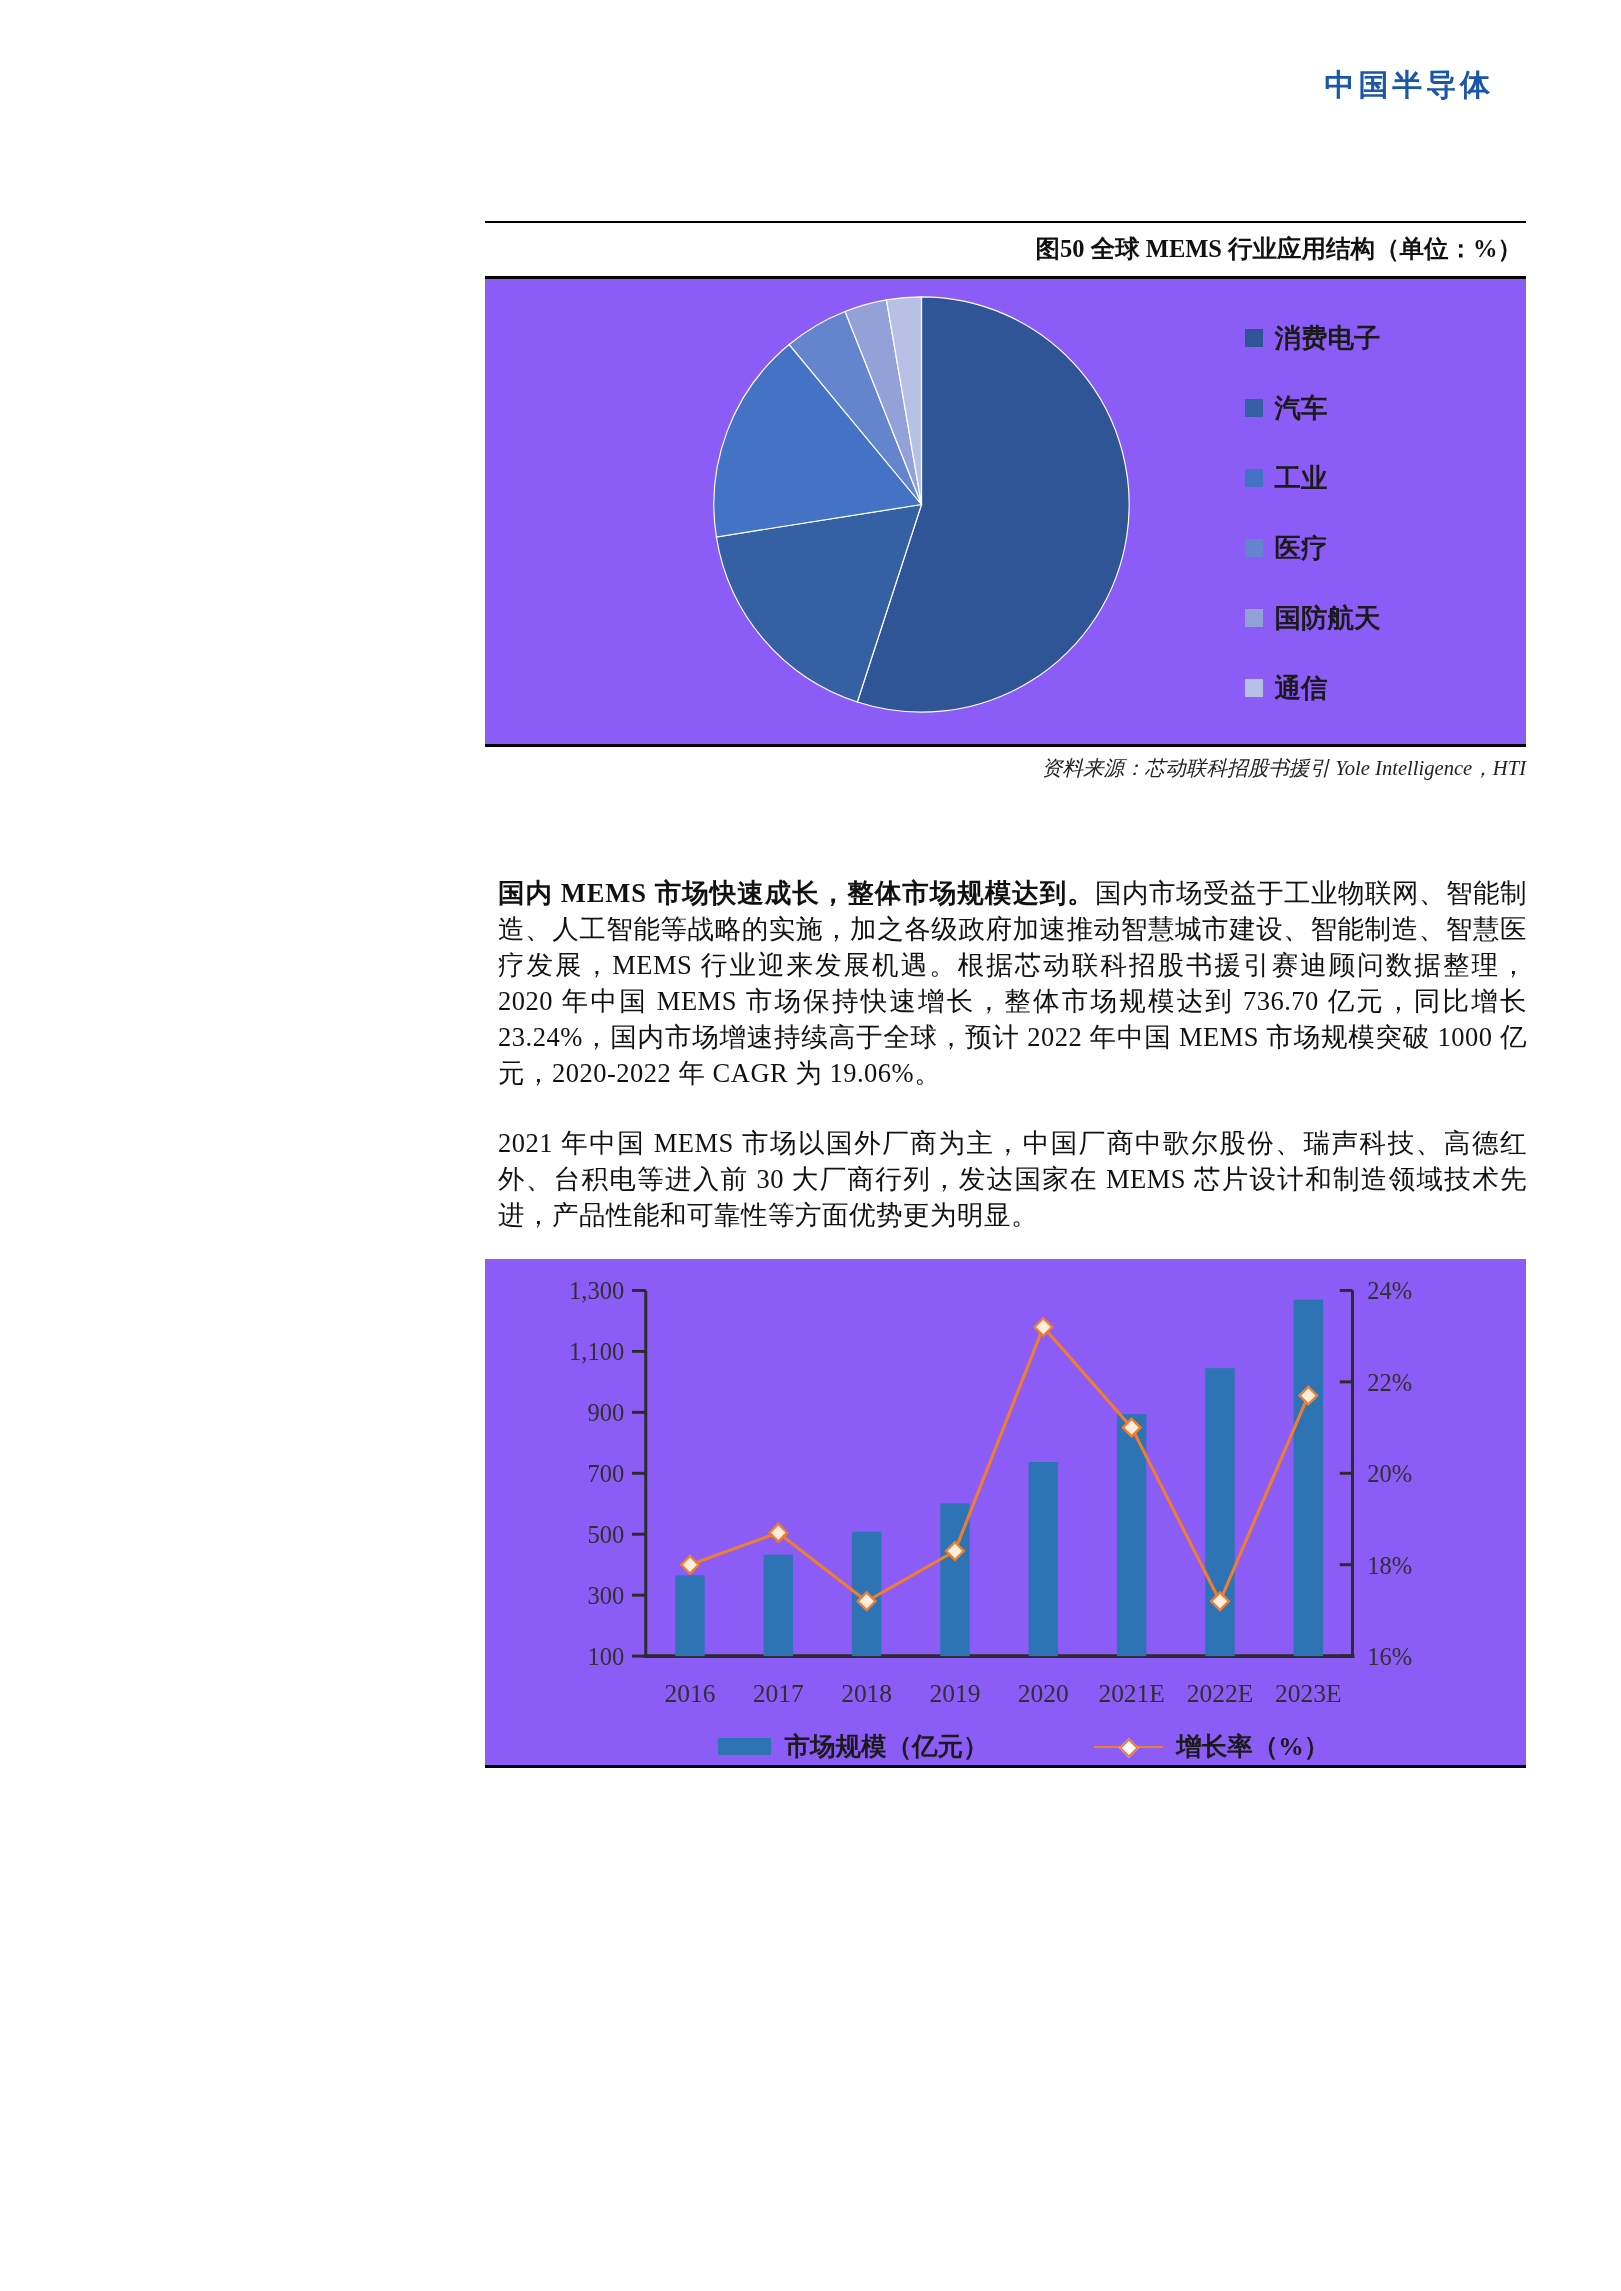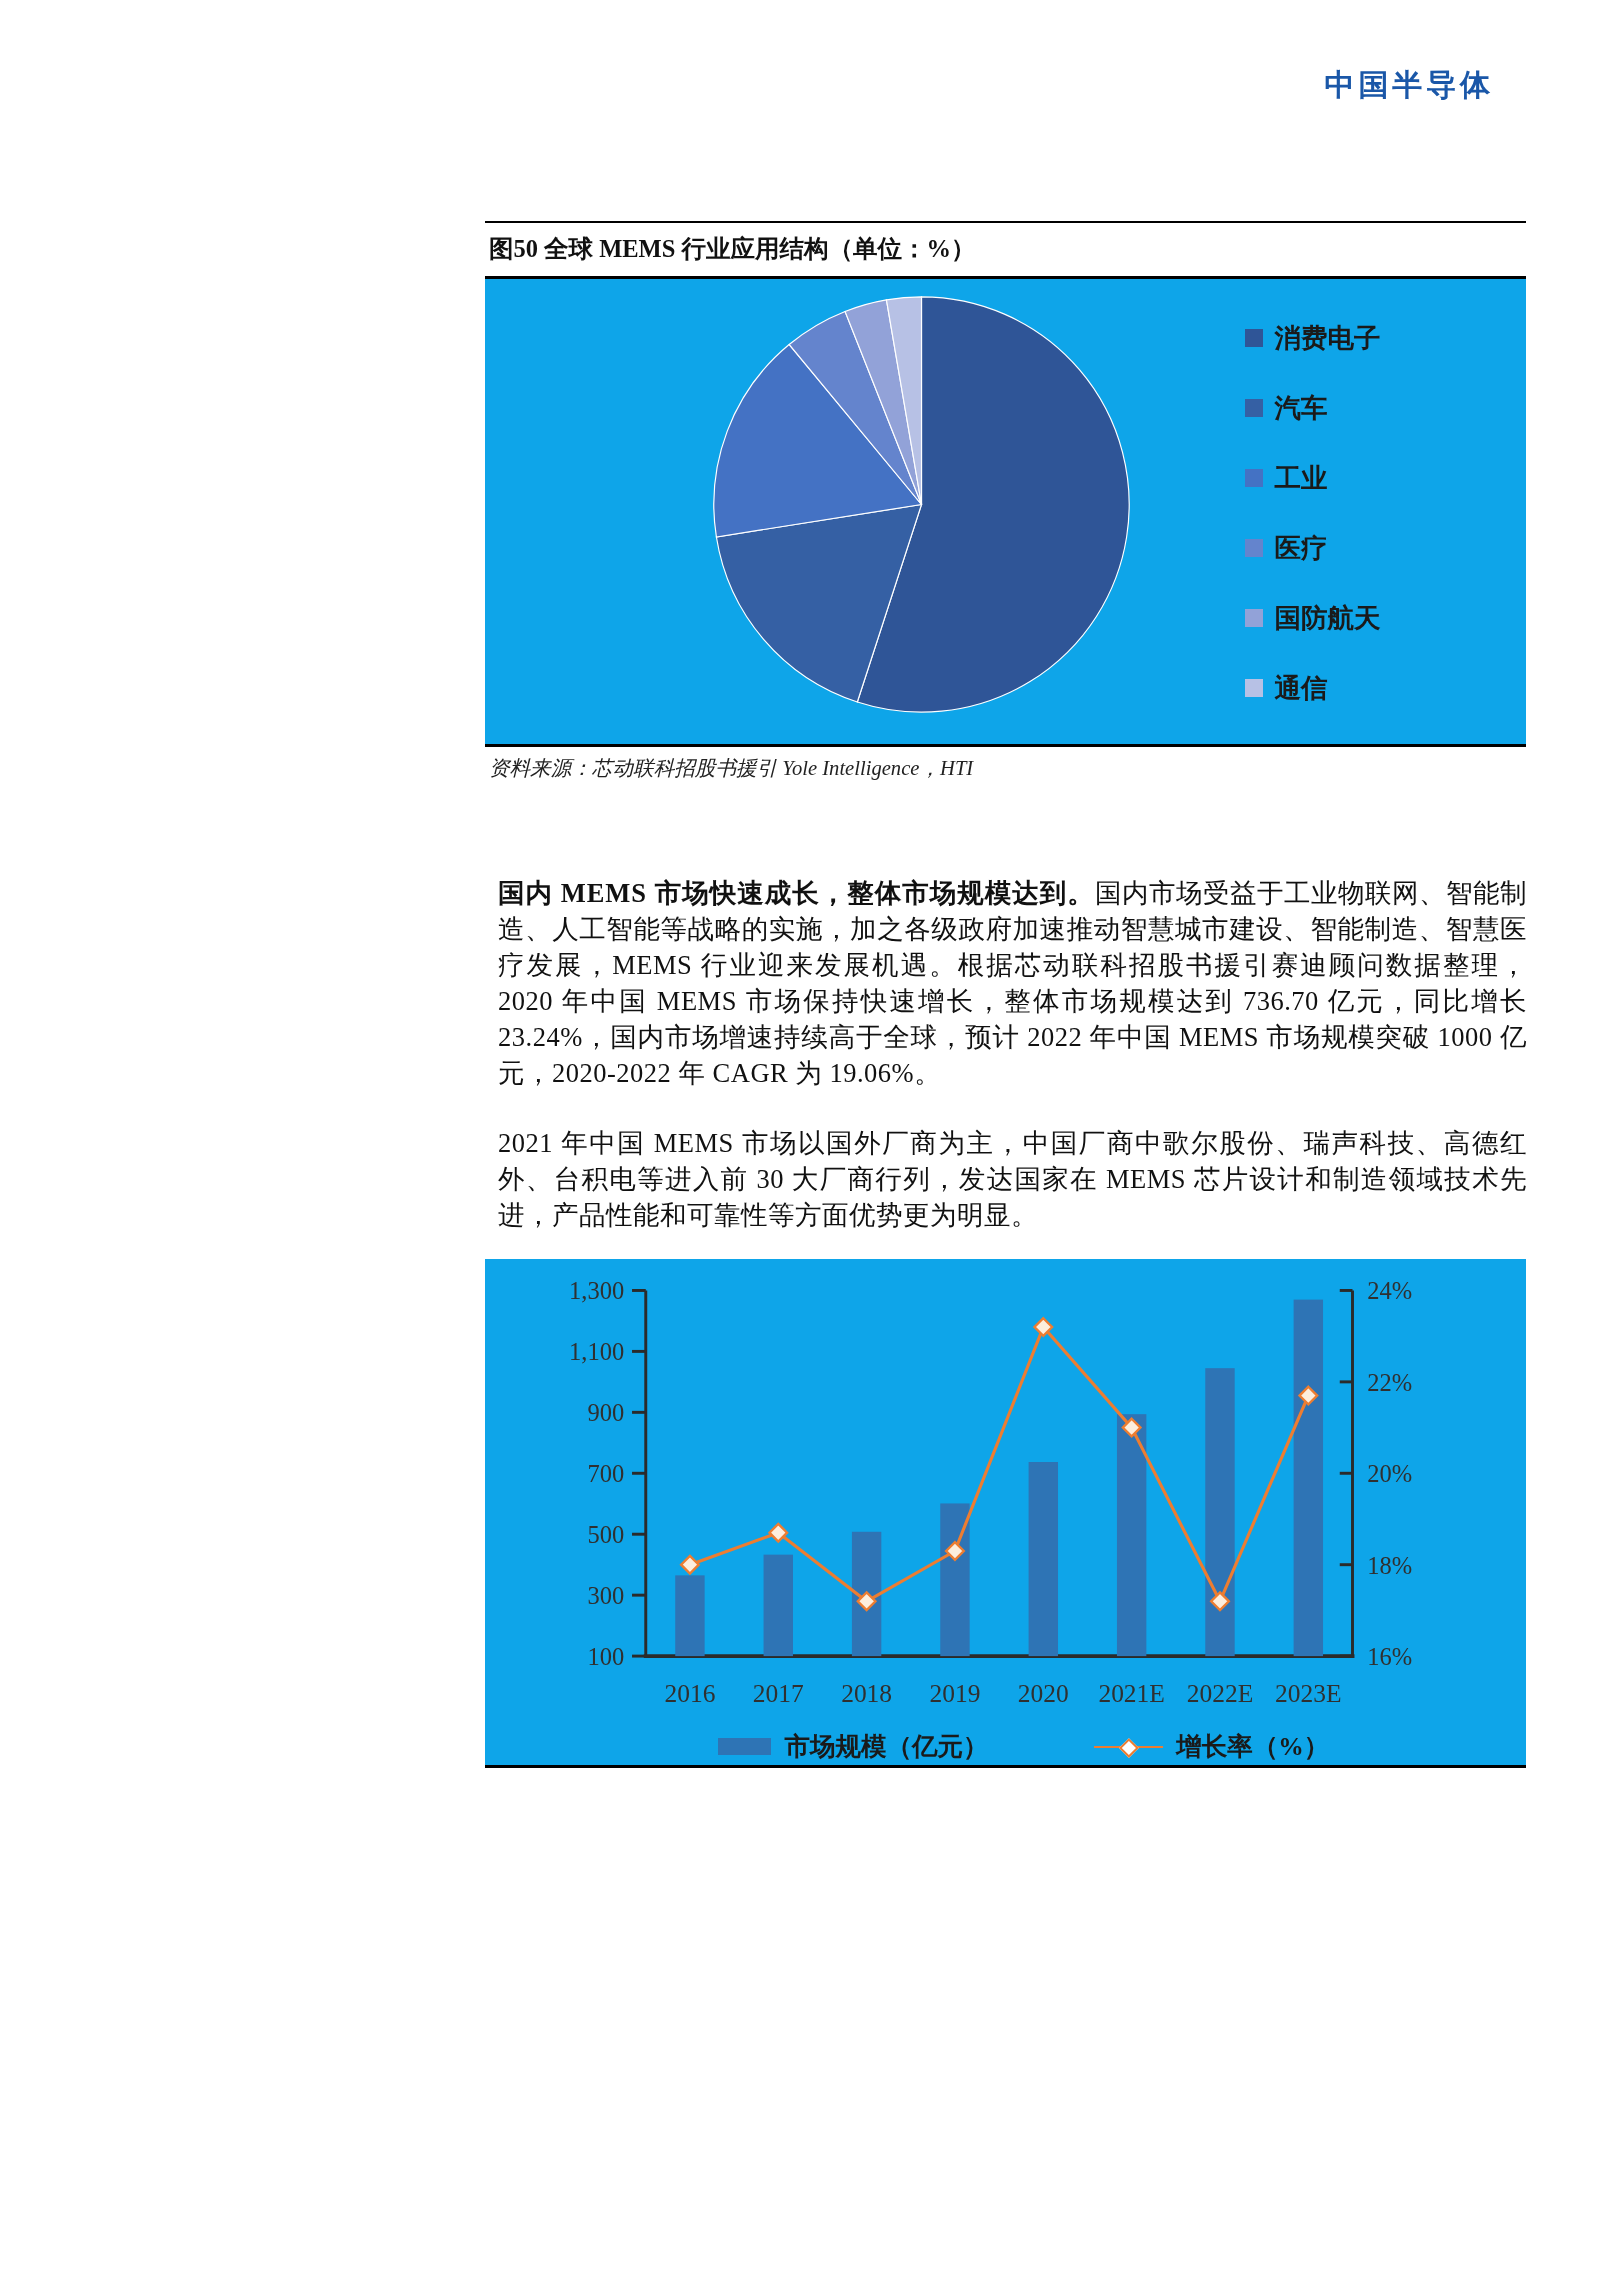--- a/index.html
+++ b/index.html
@@ -3,21 +3,21 @@
 <meta charset="utf-8">
 <style>
   html,body{margin:0;padding:0;background:#fff;}
   .page{position:relative;width:1621px;height:1980px;background:#fff;overflow:hidden;
         font-family:"Liberation Serif",serif;color:#111;}
   .header-title{position:absolute;top:65px;right:127px;font-size:30px;font-weight:bold;
         color:#1a57a8;letter-spacing:3.9px;}
   .figure{position:absolute;left:485px;width:1041px;}
   .fig-title{border-top:2px solid #000;border-bottom:3.9px solid #000;
         padding:9.8px 3.9px 11.8px 3.9px;font-size:24.5px;font-weight:bold;line-height:31px;}
-  .fig-body{position:relative;border-bottom:3.9px solid #000;background:#0ea5e9;}
+  .fig-body{position:relative;border-bottom:3.9px solid #000;background:#8b5cf6;}
   .fig-source{margin-top:7.8px;font-size:20.6px;font-style:italic;color:#222;padding-left:3.9px;}
   .body-text{position:absolute;left:498px;width:1029px;margin:0;font-size:26.5px;
         line-height:36px;text-align:justify;letter-spacing:0.5px;}
   .body-text strong{letter-spacing:1px;}
   .pie-legend{position:absolute;left:760px;top:24.5px;display:flex;flex-direction:column;}
   .pie-legend-item{display:flex;align-items:center;height:70px;}
   .pie-legend-item .sw{width:17.6px;height:17.6px;margin-right:11.8px;flex:0 0 auto;}
   .pie-legend-item .lab{font-size:26.5px;font-weight:bold;color:#1a1a1a;}
   .combo-svg text{font-family:"Liberation Serif",serif;fill:#303030;}
   .combo-legend{position:absolute;left:0;top:470px;width:100%;display:flex;
@@ -39,21 +39,21 @@
   .logo-cn{font-size:24.5px;font-weight:bold;letter-spacing:2.9px;}
   .logo-en{font-size:19px;font-weight:bold;letter-spacing:2.5px;font-style:italic;}
 </style>
 </head>
 <body>
 
 <div class="page">
 
   <div class="header-title">中国半导体</div>
 
-  <section class="figure" style="top:221px;">
+  <section class="figure" style="top:221px;text-align:right;">
     <div class="fig-title">图50 全球 MEMS 行业应用结构（单位：%）</div>
     <div class="fig-body" style="height:465px;">
       <svg id="pie-svg" width="431" height="431" viewBox="0 0 440 440" style="position:absolute;left:221px;top:10.8px;">
           <path d="M 220 220 L 220.00 8.00 A 212 212 0 1 1 154.49 421.62 Z" fill="#2f5597" stroke="#ffffff" stroke-width="1.2"></path>
           <path d="M 220 220 L 154.49 421.62 A 212 212 0 0 1 10.61 253.16 Z" fill="#3560a4" stroke="#ffffff" stroke-width="1.2"></path>
           <path d="M 220 220 L 10.61 253.16 A 212 212 0 0 1 84.87 56.65 Z" fill="#4472c4" stroke="#ffffff" stroke-width="1.2"></path>
           <path d="M 220 220 L 84.87 56.65 A 212 212 0 0 1 141.96 22.89 Z" fill="#6484cd" stroke="#ffffff" stroke-width="1.2"></path>
           <path d="M 220 220 L 141.96 22.89 A 212 212 0 0 1 184.21 11.04 Z" fill="#92a2d8" stroke="#ffffff" stroke-width="1.2"></path>
           <path d="M 220 220 L 184.21 11.04 A 212 212 0 0 1 220.00 8.00 Z" fill="#b7c1e5" stroke="#ffffff" stroke-width="1.2"></path>
         </svg>

